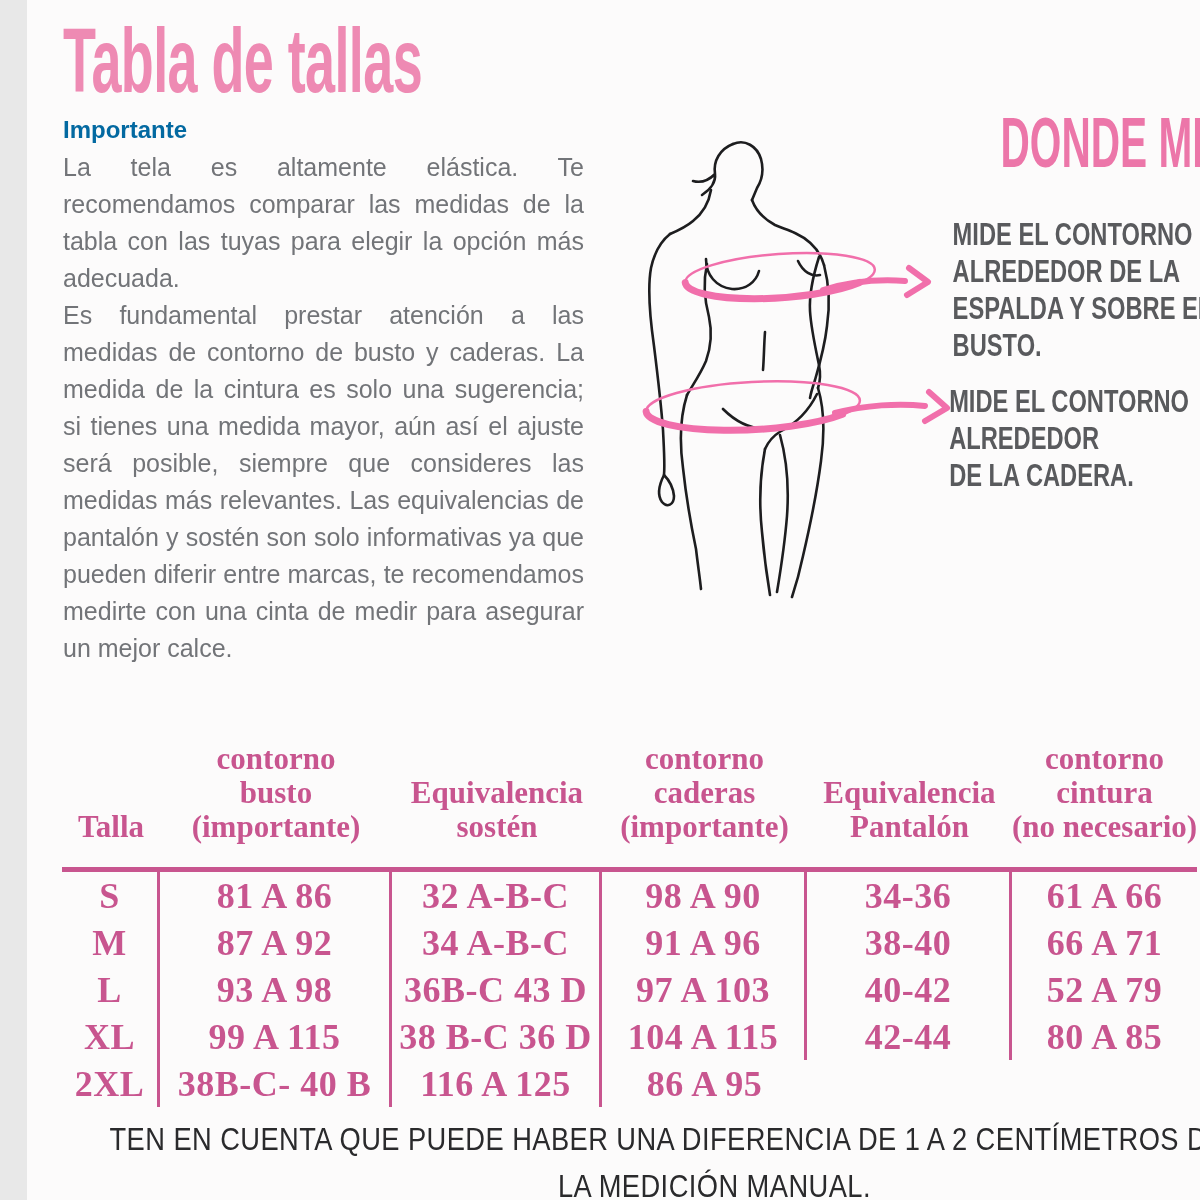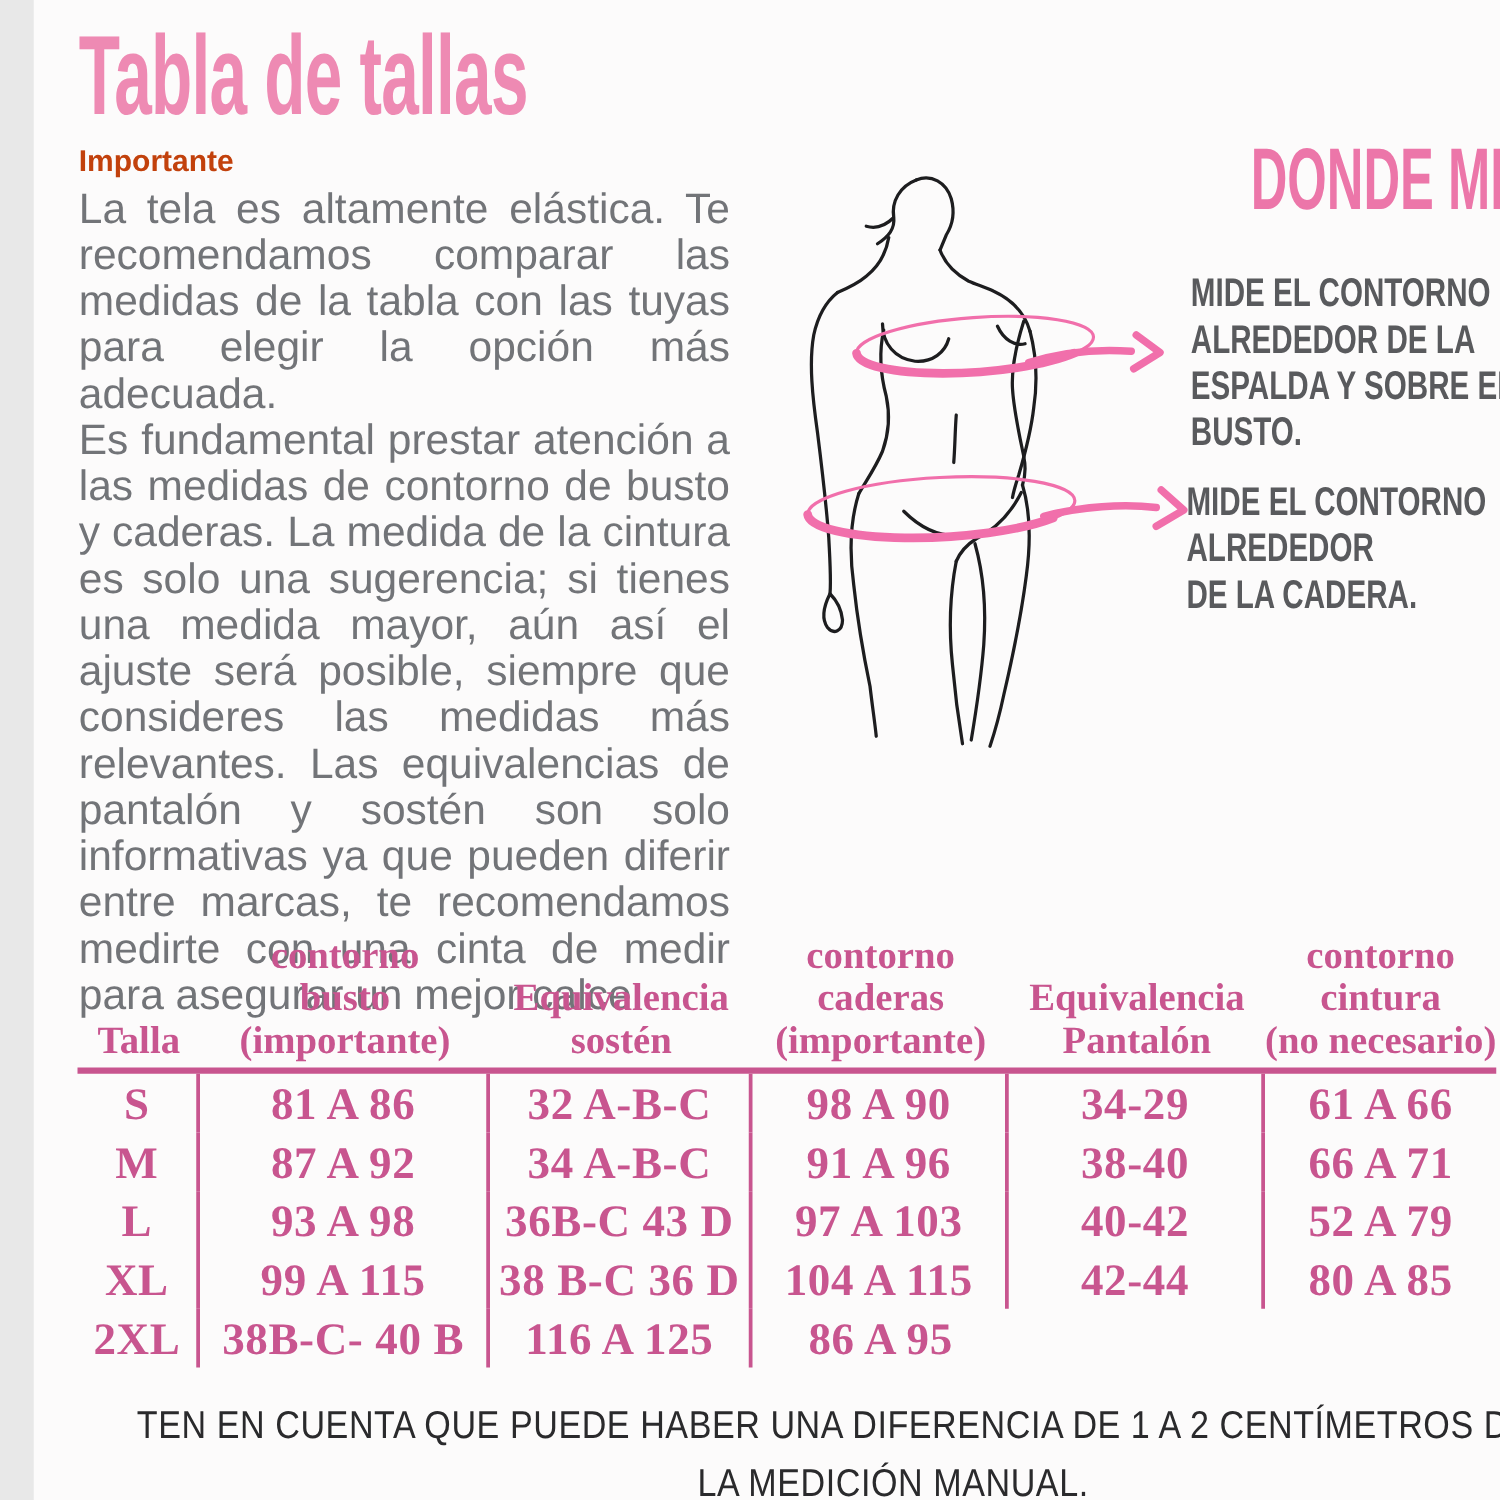--- a/index.html
+++ b/index.html
@@ -9,23 +9,23 @@
   }
   
   .title{position:absolute;left:36px;top:14px;margin:0;}
   .title .squeeze{
     display:inline-block;font-size:90px;font-weight:700;color:#ee8ab3;
     transform:scaleX(0.60);transform-origin:left top;line-height:1.05;
     white-space:nowrap;letter-spacing:-1px;
   }
   
   .intro-heading{position:absolute;left:36px;top:116px;margin:0;
-    font-size:24px;font-weight:700;color:#c2410c;}
+    font-size:24px;font-weight:700;color:#0369a1;}
   .intro-text{position:absolute;left:36px;top:149px;width:521px;
-    font-size:34px;line-height:37px;color:#727478;text-align:justify;}
+    font-size:25px;line-height:37px;color:#727478;text-align:justify;}
   .intro-text p{margin:0;}
   
   .figure{position:absolute;left:580px;top:118px;width:400px;height:500px;}
   .figure svg{display:block;}
   
   .measure-heading{position:absolute;left:860px;top:108px;width:320px;
     text-align:center;margin:0;}
   .measure-heading .squeeze{
     display:inline-block;font-size:70px;font-weight:700;color:#ec76a9;
     transform:scaleX(0.58);transform-origin:center top;line-height:1;white-space:pre;
@@ -36,21 +36,21 @@
     color:#595a5d;transform:scaleX(0.74);transform-origin:center top;white-space:pre;
   }
   .instr1{left:880px;top:216px;width:300px;}
   .instr2{left:880px;top:383px;width:300px;}
   
   .size-table{position:absolute;left:35px;top:742px;width:1135px;}
   .thead,.tbody{display:grid;grid-template-columns:98px 232px 210px 205px 205px 185px;}
   .thead{align-items:end;min-height:112px;}
   .th{
     text-align:center;font-family:"Liberation Serif",serif;font-weight:700;
-    font-size:31px;line-height:34px;color:#c8558f;white-space:pre;padding-bottom:5px;
+    font-size:31px;line-height:34px;color:#c8558f;white-space:pre;padding-bottom:23px;
   }
   .rule{height:5px;background:#c8558f;}
   .tbody{grid-auto-rows:47px;}
   .td{
     display:flex;align-items:center;justify-content:center;
     font-family:"Liberation Serif",serif;font-weight:700;font-size:36px;
     color:#c8558f;letter-spacing:0.5px;white-space:pre;
   }
   .vline{border-right:3px solid #c8558f;}
   
@@ -144,21 +144,21 @@
       <div class="th">contorno
 cintura
 (no necesario)</div>
     </div>
     <div class="rule"></div>
     <div class="tbody">
       <div class="td vline">S</div>
       <div class="td vline">81 A 86</div>
       <div class="td vline">32 A-B-C</div>
       <div class="td vline">98 A 90</div>
-      <div class="td vline">34-29</div>
+      <div class="td vline">34-36</div>
       <div class="td">61 A 66</div>
 
       <div class="td vline">M</div>
       <div class="td vline">87 A 92</div>
       <div class="td vline">34 A-B-C</div>
       <div class="td vline">91 A 96</div>
       <div class="td vline">38-40</div>
       <div class="td">66 A 71</div>
 
       <div class="td vline">L</div>

